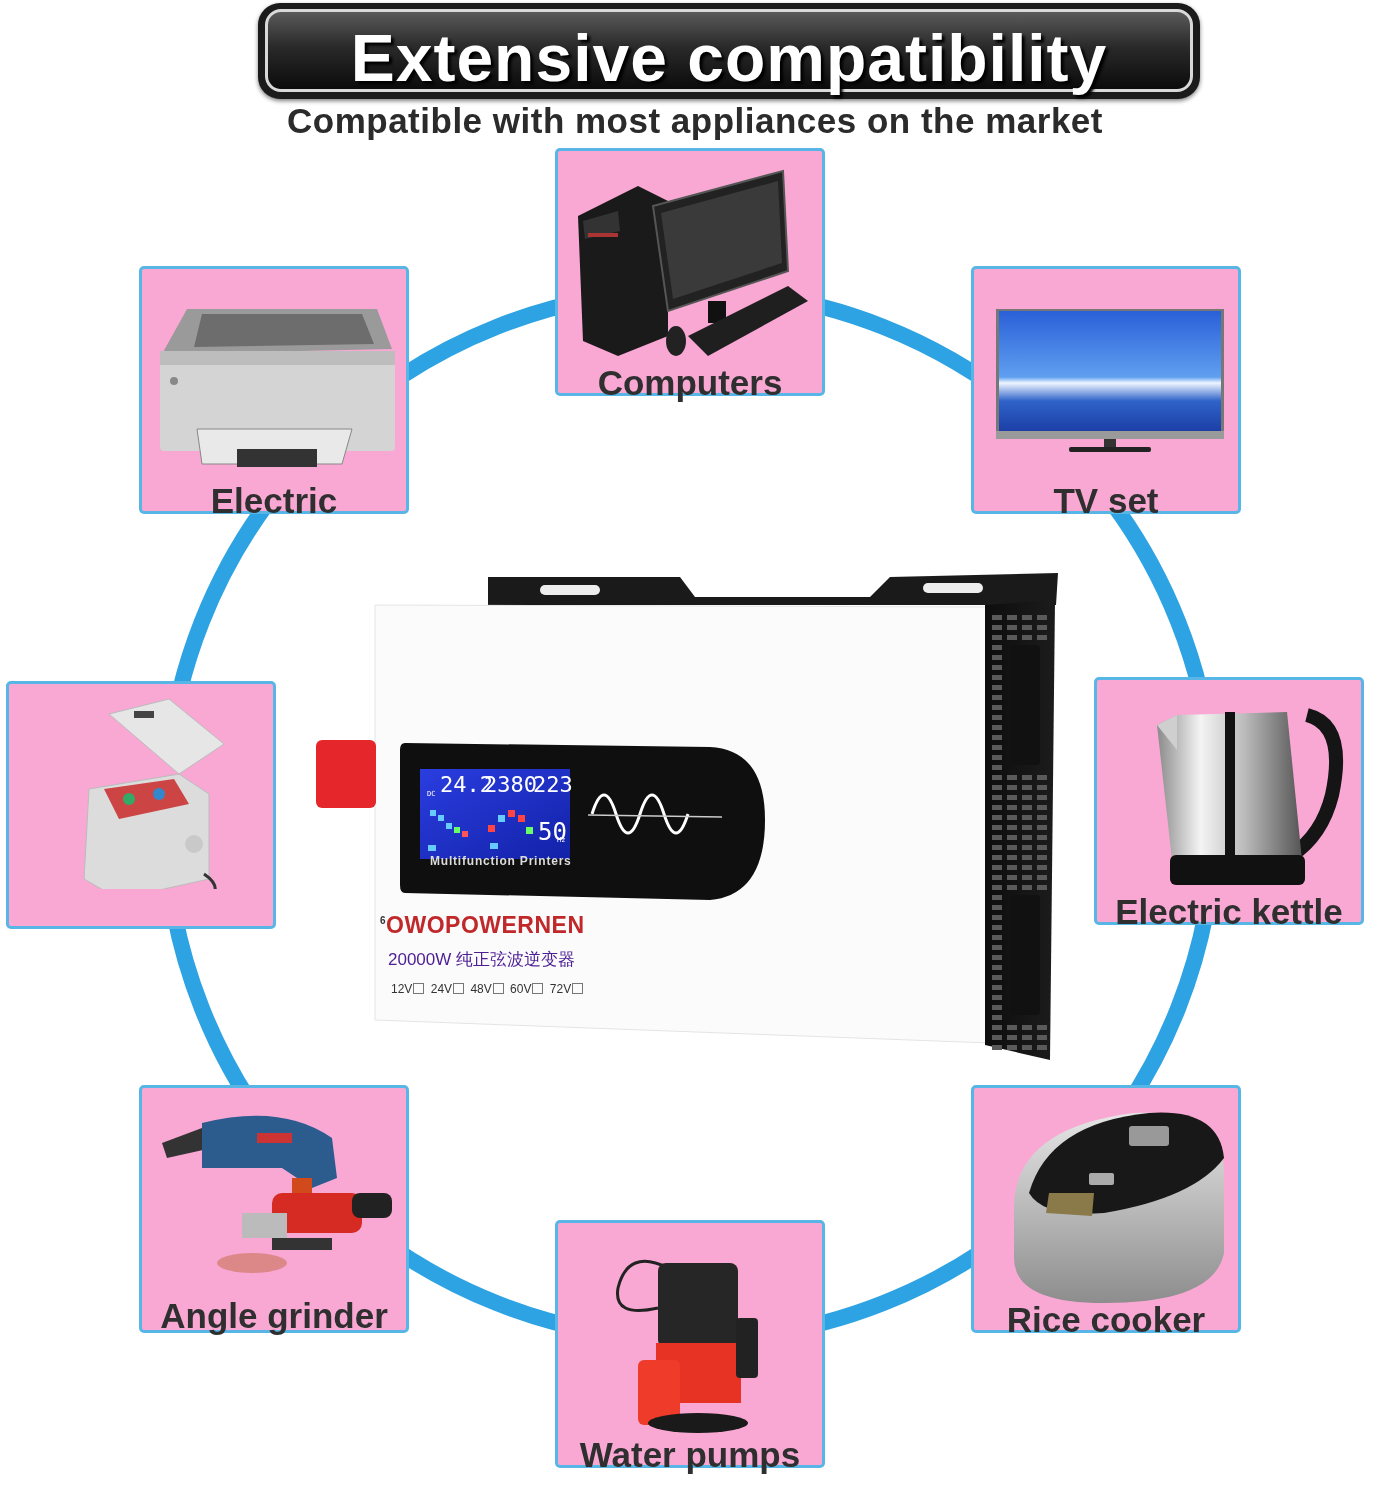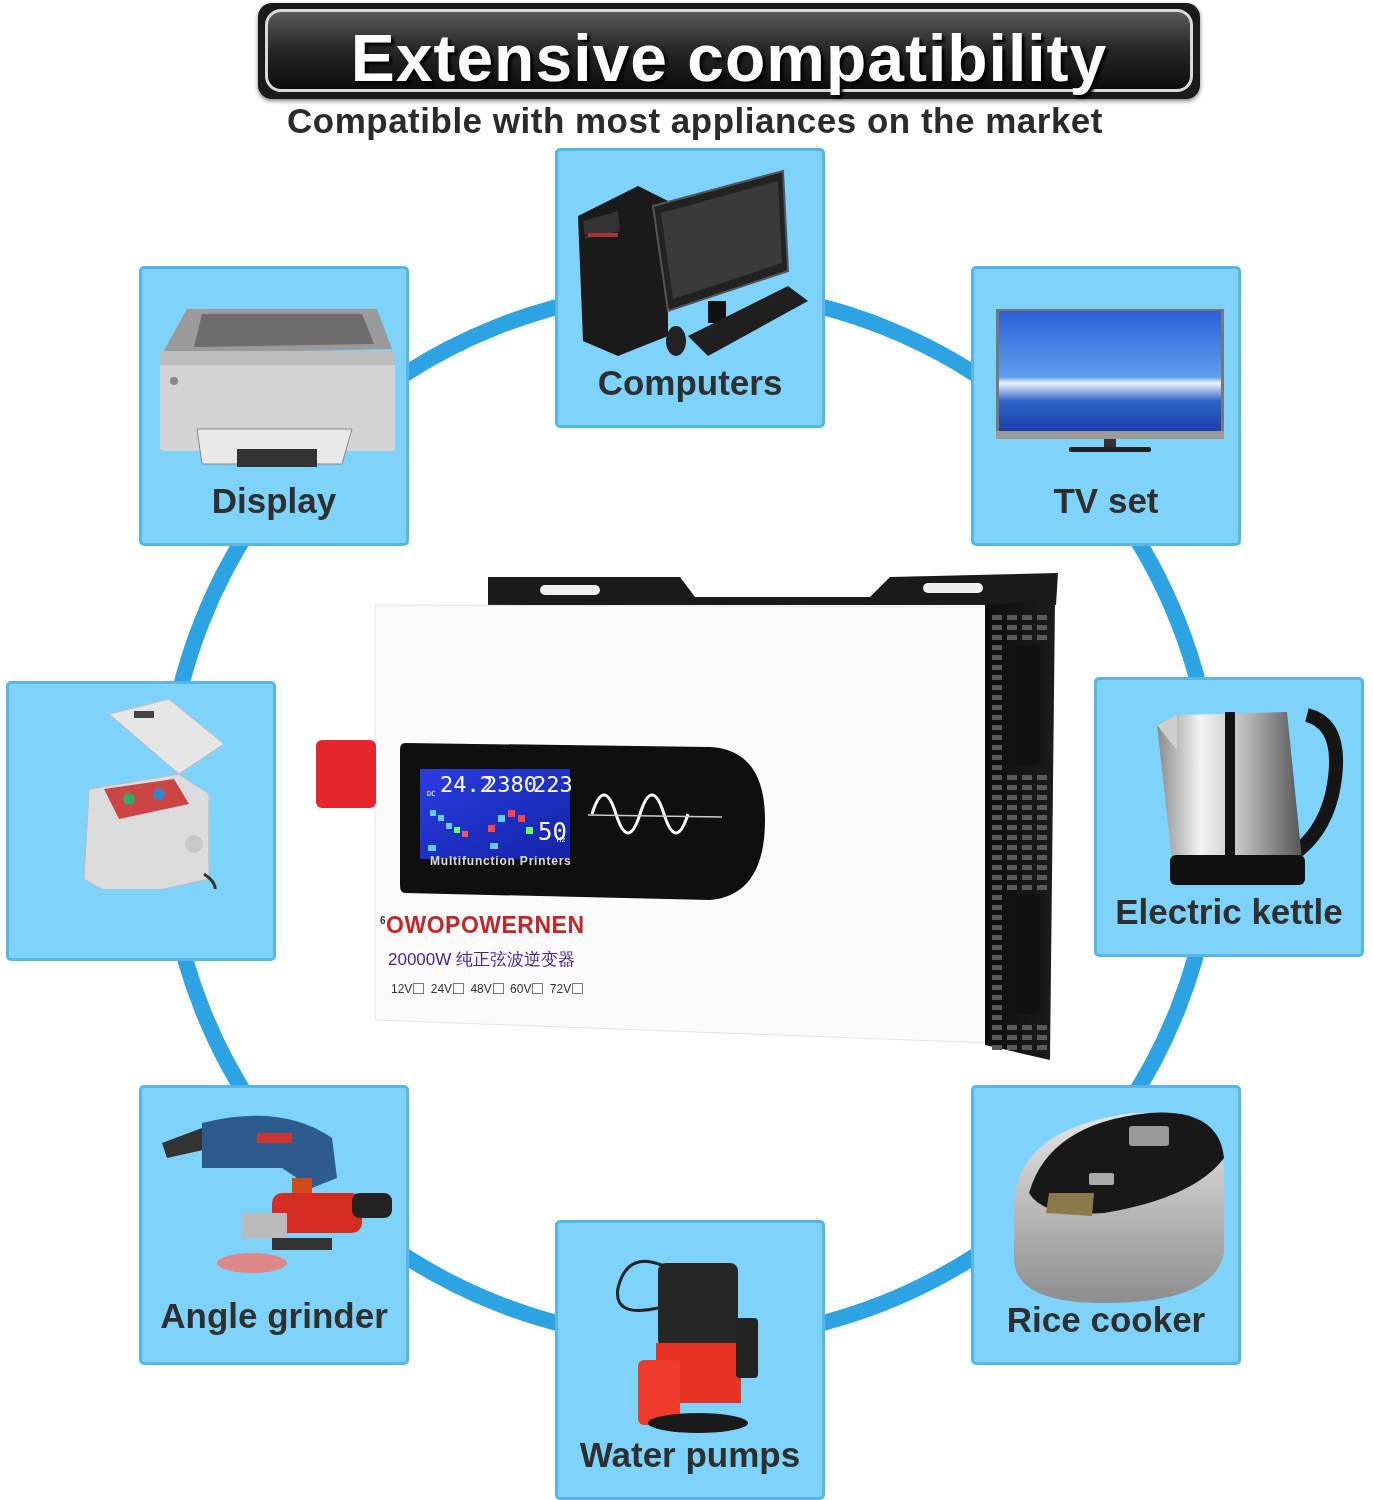--- a/index.html
+++ b/index.html
@@ -1,36 +1,36 @@
 <!DOCTYPE html>
 <html><head>
 <meta charset="utf-8">
 <style>
   html, body { margin: 0; padding: 0; background: #ffffff; }
   body { width: 1373px; height: 1500px; position: relative; overflow: hidden;
          font-family: "Liberation Sans", sans-serif; }
 
   
   .banner { position: absolute; left: 258px; top: 3px; width: 942px; height: 96px;
-            border-radius: 14px; background: #1b1b1b;
+            border-radius: 22px; background: #1b1b1b;
             box-shadow: 0 2px 4px rgba(0,0,0,.5); }
   .banner-inner { position: absolute; left: 7px; top: 6px; right: 7px; bottom: 7px;
             border-radius: 16px; border: 3px solid #d9d9d9;
             background: linear-gradient(#5a5a5a 0%, #2a2a2a 45%, #0b0b0b 100%); }
   .banner-title { position: absolute; left: 0; right: 0; top: 8px; text-align: center;
             color: #ffffff; font-weight: bold; font-size: 66px; letter-spacing: 1px;
             text-shadow: 3px 3px 3px #000; }
   .subtitle { position: absolute; left: 0; top: 101px; width: 1390px; text-align: center;
             font-size: 35px; font-weight: bold; color: #2b2b2b; letter-spacing: .5px; }
 
   
   .ring { position: absolute; left: 0; top: 0; }
 
   
-  .card { position: absolute; width: 270px; height: 280px; background: #7dd3fc;
+  .card { position: absolute; width: 270px; height: 248px; background: #f9a8d4;
           border: 3px solid #58b6e6; border-radius: 5px; box-sizing: border-box; }
   .card .label { position: absolute; left: 0; right: 0; text-align: center;
           font-weight: bold; font-size: 35px; color: #2f2f2f; white-space: nowrap; }
   .card svg { position: absolute; }
 
   #c-computers { left: 555px; top: 148px; }
   #c-printers  { left: 139px; top: 266px; }
   #c-tv        { left: 971px; top: 266px; }
   #c-fridge    { left: 6px;   top: 681px; }
   #c-kettle    { left: 1094px;top: 677px; padding-left: 16px; }
@@ -81,21 +81,21 @@
 <div class="card" id="c-printers">
   <svg width="264" height="200" style="left:0;top:20px">
     <polygon points="45,20 235,20 250,60 20,65" fill="#9a9a9a"></polygon>
     <polygon points="60,25 220,25 232,55 52,58" fill="#6d6d6d"></polygon>
     <rect x="18" y="62" width="235" height="100" fill="#d4d4d4" rx="4"></rect>
     <rect x="18" y="62" width="235" height="14" fill="#bdbdbd"></rect>
     <polygon points="55,140 210,140 200,175 60,175" fill="#e9e9e9" stroke="#888"></polygon>
     <rect x="95" y="160" width="80" height="18" fill="#333"></rect>
     <circle cx="32" cy="92" r="4" fill="#888"></circle>
   </svg>
-  <div class="label" style="top:212px">Display</div>
+  <div class="label" style="top:212px">Electric</div>
 </div>
 
 <div class="card" id="c-tv">
   <svg width="264" height="200" style="left:0;top:30px">
     <defs>
       <linearGradient id="tvsky" x1="0" y1="0" x2="0" y2="1">
         <stop offset="0" stop-color="#2a60d8"></stop>
         <stop offset=".55" stop-color="#5f9ff0"></stop>
         <stop offset=".6" stop-color="#eef5ff"></stop>
         <stop offset=".75" stop-color="#2f63c9"></stop>

